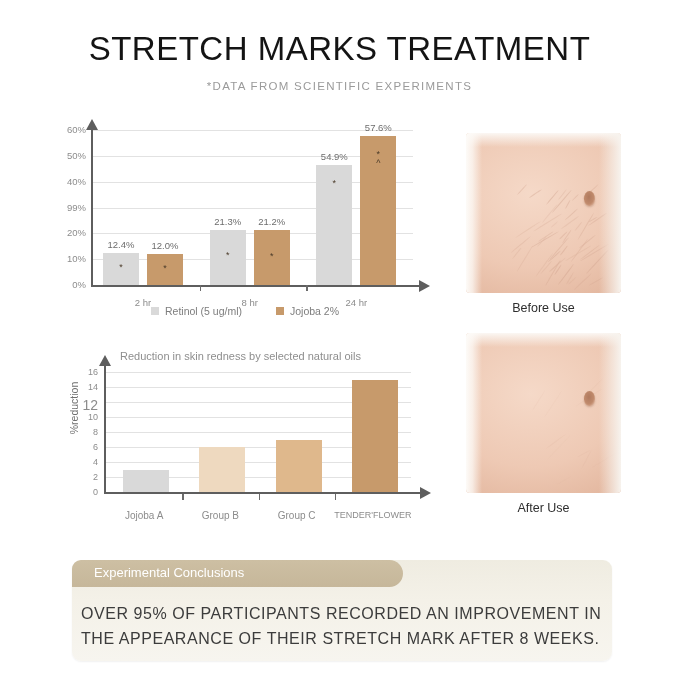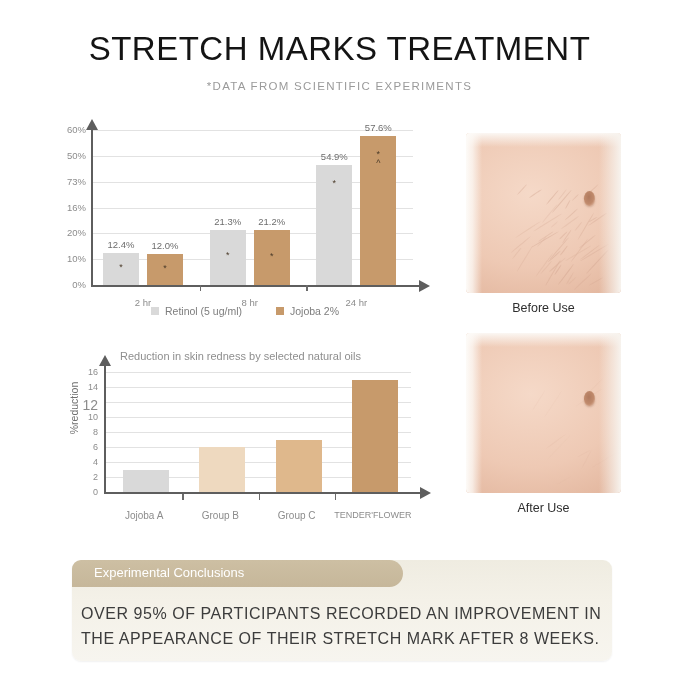--- a/index.html
+++ b/index.html
@@ -210,22 +210,22 @@
           <div class="marker" style="top: 14px;">
             <div>*</div>
             <div>^</div>
           </div>
         </div>
         <div class="barlabel" style="left: 261.333px; top: -7.8px; width: 48px;">57.6%</div>
       </div>
   <div class="ytick" style="left: -8px; top: 159px; width: 34px;">0%</div>
       <div class="ytick" style="left: -8px; top: 133.167px; width: 34px;">10%</div>
       <div class="ytick" style="left: -8px; top: 107.333px; width: 34px;">20%</div>
-      <div class="ytick" style="left: -8px; top: 81.5px; width: 34px;">16%</div>
-      <div class="ytick" style="left: -8px; top: 55.6667px; width: 34px;">73%</div>
+      <div class="ytick" style="left: -8px; top: 81.5px; width: 34px;">99%</div>
+      <div class="ytick" style="left: -8px; top: 55.6667px; width: 34px;">40%</div>
       <div class="ytick" style="left: -8px; top: 29.8333px; width: 34px;">50%</div>
       <div class="ytick" style="left: -8px; top: 4px; width: 34px;">60%</div>
       <div class="xtick" style="left: 33px; top: 177px; width: 100px;">2 hr</div>
       <div class="xtick" style="left: 139.667px; top: 177px; width: 100px;">8 hr</div>
       <div class="tickmark" style="left: 139.667px; top: 165px; height: 6px;"></div>
       <div class="xtick" style="left: 246.333px; top: 177px; width: 100px;">24 hr</div>
       <div class="tickmark" style="left: 246.333px; top: 165px; height: 6px;"></div>
     </div>
 
   <div id="legend1">

